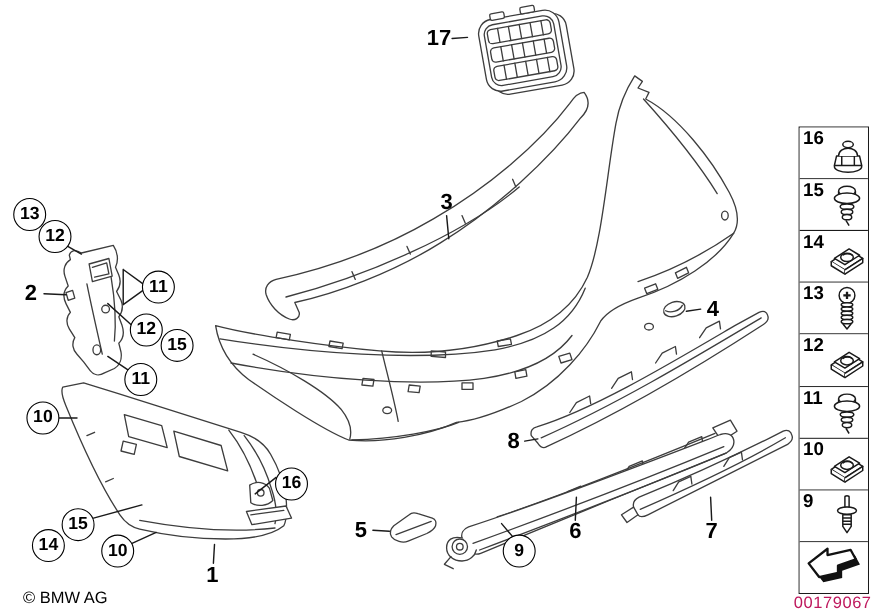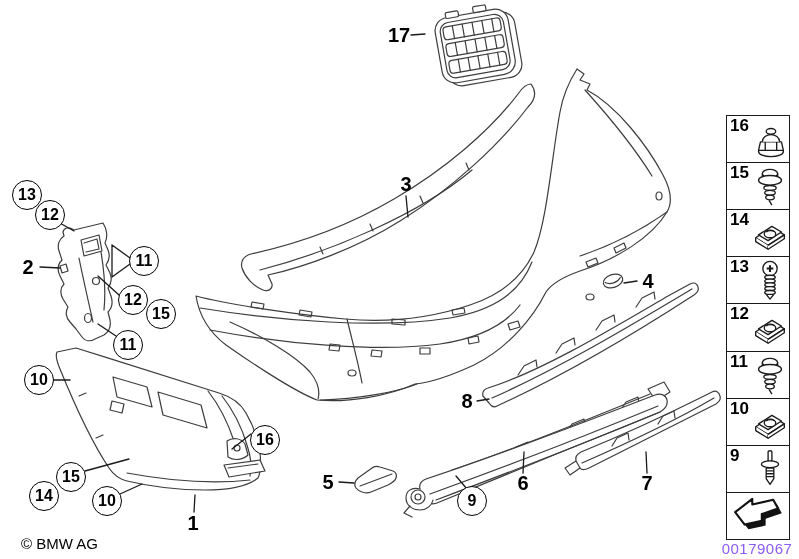--- a/index.html
+++ b/index.html
@@ -23,21 +23,21 @@
     border:1.6px solid #1a1a1a;box-sizing:border-box;background:#fff;
     display:flex;flex-direction:column;z-index:2;
   }
   .cell{flex:1;position:relative;border-bottom:1.6px solid #1a1a1a;background:#fff;}
   .cell:last-child{border-bottom:none;}
   .cell .num{position:absolute;left:3px;top:1px;font-weight:bold;font-size:17px;line-height:1;}
   .cell .ic{position:absolute;right:1px;top:50%;transform:translateY(-50%);}
   .cell .ic-center{position:absolute;left:50%;top:50%;transform:translate(-50%,-50%);}
   .copyright{position:absolute;left:21px;top:535px;font-size:15px;font-weight:normal;z-index:3;}
   .docnum{position:absolute;left:757px;top:540px;transform:translateX(-50%);
-    font-size:15px;letter-spacing:.5px;color:#8b5cf6;z-index:3;white-space:nowrap;}
+    font-size:15px;letter-spacing:.5px;color:#be185d;z-index:3;white-space:nowrap;}
 </style>
 </head>
 <body>
 
 <svg class="art" width="799" height="559" viewBox="0 0 799 559">
   <g stroke="#3d3d3d" fill="none" stroke-width="1.2" stroke-linejoin="round" stroke-linecap="round">
 
     <g transform="translate(433,20) rotate(-10)">
       <rect x="6" y="4" width="74" height="66" rx="13"></rect>
       <rect x="0" y="0" width="74" height="66" rx="13" fill="#fff"></rect>

